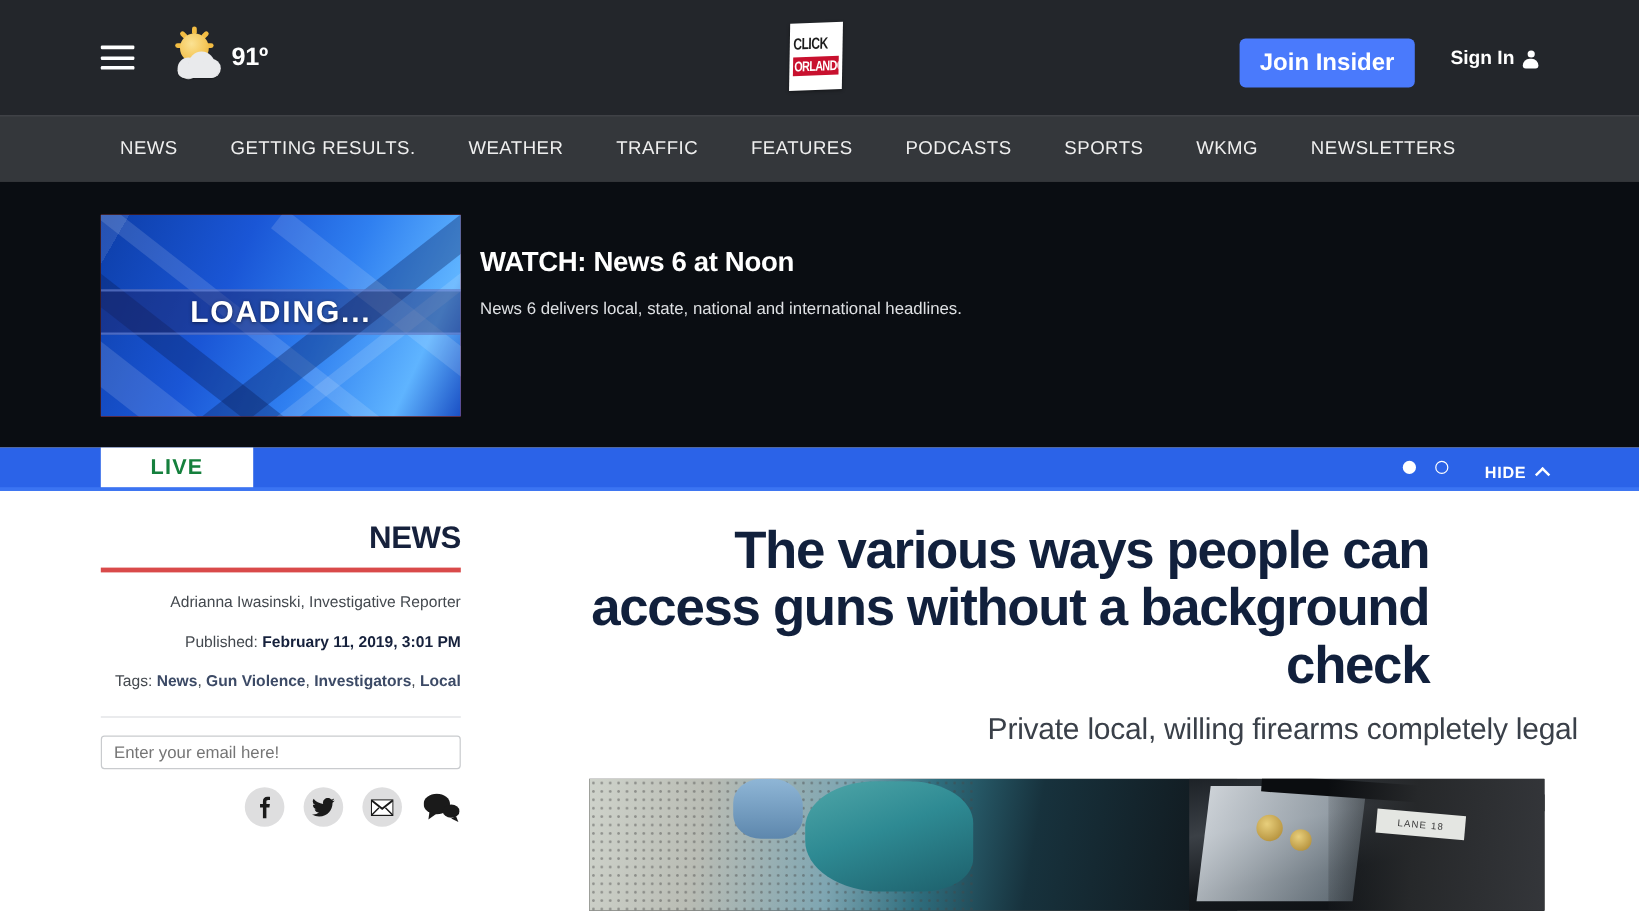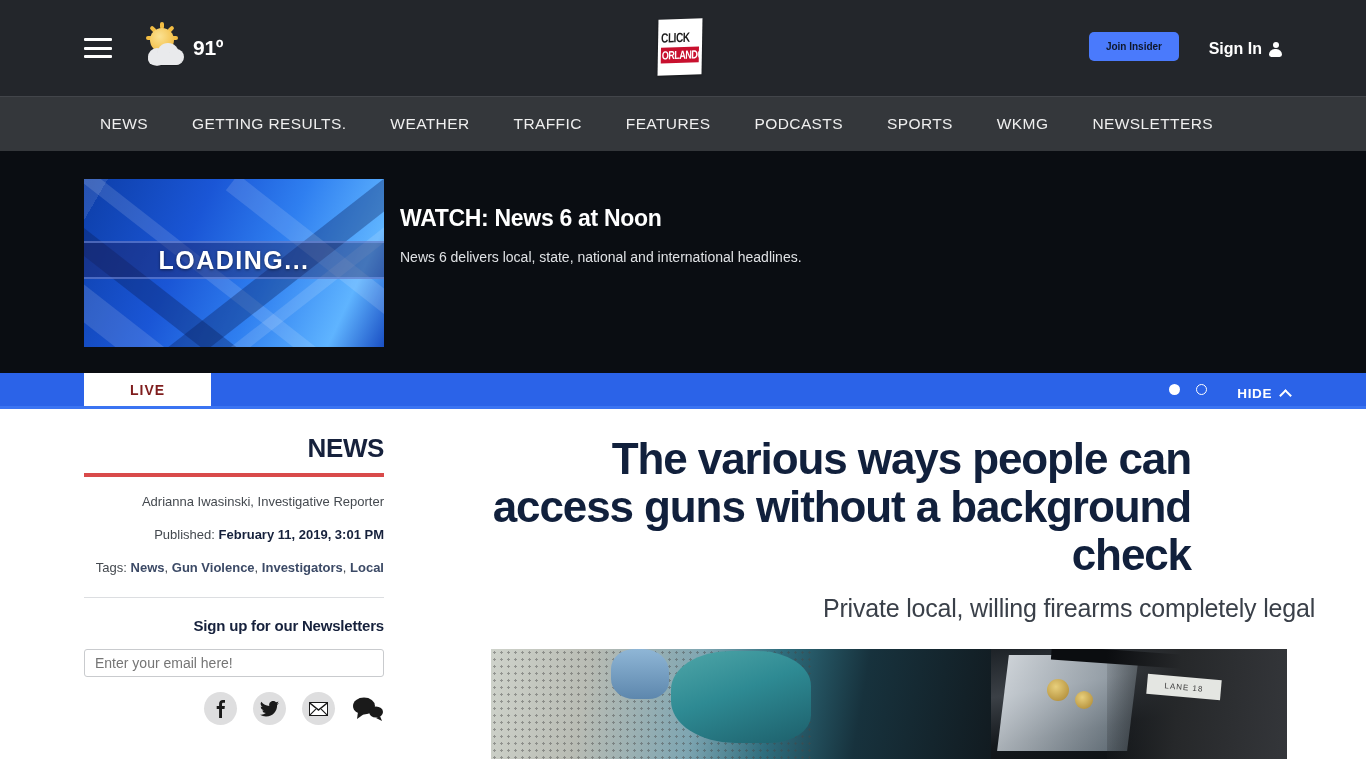--- a/index.html
+++ b/index.html
@@ -77,23 +77,23 @@
   .logo-orl {
     background: #c8102e; color: #fff;
     font-size: 9px; font-weight: 800; letter-spacing: -.5px;
     line-height: 12px; height: 12px; padding: 0 1px;
     transform: scaleY(1.3);
     white-space: nowrap; overflow: hidden;
   }
 
   .join-btn {
     position: absolute; right: 187px; top: 32px;
-    background: #4a7afc; color: #0f172a;
+    background: #4a7afc; color: #ffffff;
     border: none; border-radius: 5px;
-    font-size: 10px; font-weight: 700;
+    font-size: 20px; font-weight: 700;
     padding: 9px 17px;
     cursor: pointer;
     font-family: "Liberation Sans", sans-serif;
   }
   .signin {
     position: absolute; right: 84px; top: 40px;
     color: #fff; font-size: 16px; font-weight: 700;
     display: flex; align-items: center; gap: 7px;
     cursor: pointer;
   }
@@ -176,21 +176,21 @@
     display: flex; align-items: center;
     border-bottom: 3px solid #3b74f2;
   }
   .live-tab {
     position: absolute; left: 84px; top: 0;
     width: 127px; height: 33px; background: #fff;
     display: flex; align-items: center; justify-content: center;
     cursor: pointer;
   }
   .live-tab span {
-    color: #7f1d1d; font-size: 14px; font-weight: 800; letter-spacing: 1px;
+    color: #15803d; font-size: 18px; font-weight: 800; letter-spacing: 1px;
   }
   .livebar-right {
     position: absolute; right: 76px; top: 0; height: 33px;
     display: flex; align-items: center; gap: 16px;
   }
   .dot { width: 11px; height: 11px; border-radius: 50%; cursor: pointer; }
   .dot.on { background: #fff; }
   .dot.off { border: 1.6px solid #fff; background: transparent; }
   .hide-btn {
     color: #fff; font-size: 13.5px; font-weight: 800; letter-spacing: .6px;
@@ -383,21 +383,20 @@
       <b>February 11, 2019, 3:01 PM</b>
     </div>
     <div class="tags">
       <span>Tags:</span>
       <a href="#">News</a><span>,</span>
       <a href="#">Gun Violence</a><span>,</span>
       <a href="#">Investigators</a><span>,</span>
       <a href="#">Local</a>
     </div>
     <div class="sidebar-rule"></div>
-    <div class="newsletter-title">Sign up for our Newsletters</div>
     <input class="email-input" placeholder="Enter your email here!" style="">
     <div class="social-row">
       <div class="soc">
         <svg width="9" height="19" viewBox="0 0 9 19">
             <path fill="#1a1a1a" d="M6 19V10h2.5l.4-3H6V5.2c0-.9.2-1.5 1.5-1.5H9V1.1C8.7 1.1 7.8 1 6.8 1 4.6 1 3.1 2.3 3.1 4.8V7H.7v3h2.4v9z"></path>
           </svg>
       </div>
       <div class="soc">
         <svg width="19" height="16" viewBox="0 0 19 16">
             <path fill="#1a1a1a" d="M19 2a7.6 7.6 0 0 1-2.2.6A3.9 3.9 0 0 0 18.5.4a7.7 7.7 0 0 1-2.5.9A3.9 3.9 0 0 0 9.3 4.9 11 11 0 0 1 1.3.7a3.9 3.9 0 0 0 1.2 5.2A3.8 3.8 0 0 1 .8 5.4a3.9 3.9 0 0 0 3.1 3.9 4 4 0 0 1-1.7.1 3.9 3.9 0 0 0 3.6 2.7A7.8 7.8 0 0 1 0 13.7a11 11 0 0 0 6 1.8c7.2 0 11.1-6 11.1-11.1v-.5A7.8 7.8 0 0 0 19 2z"></path>

